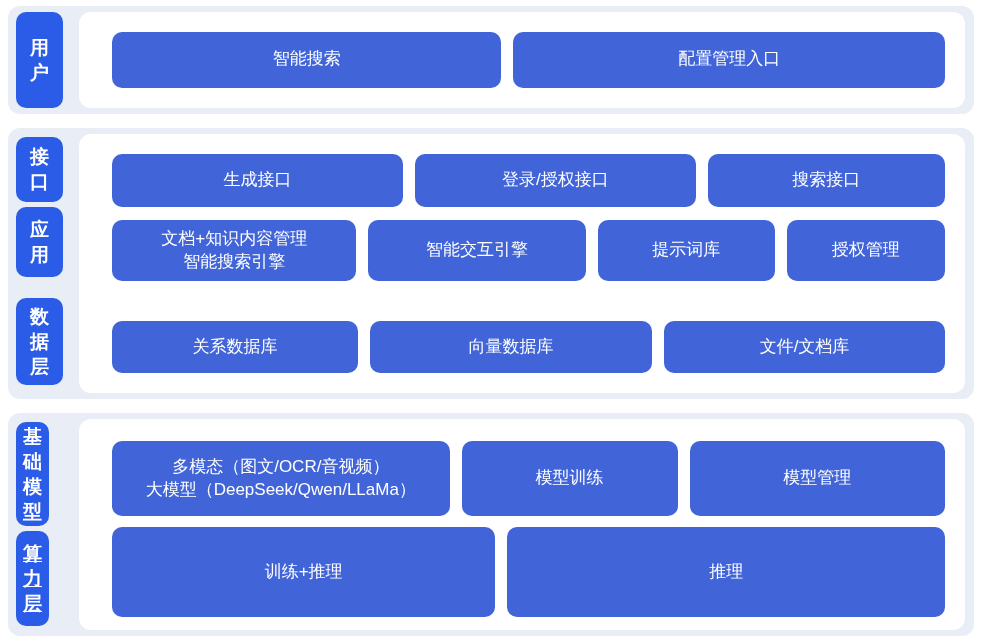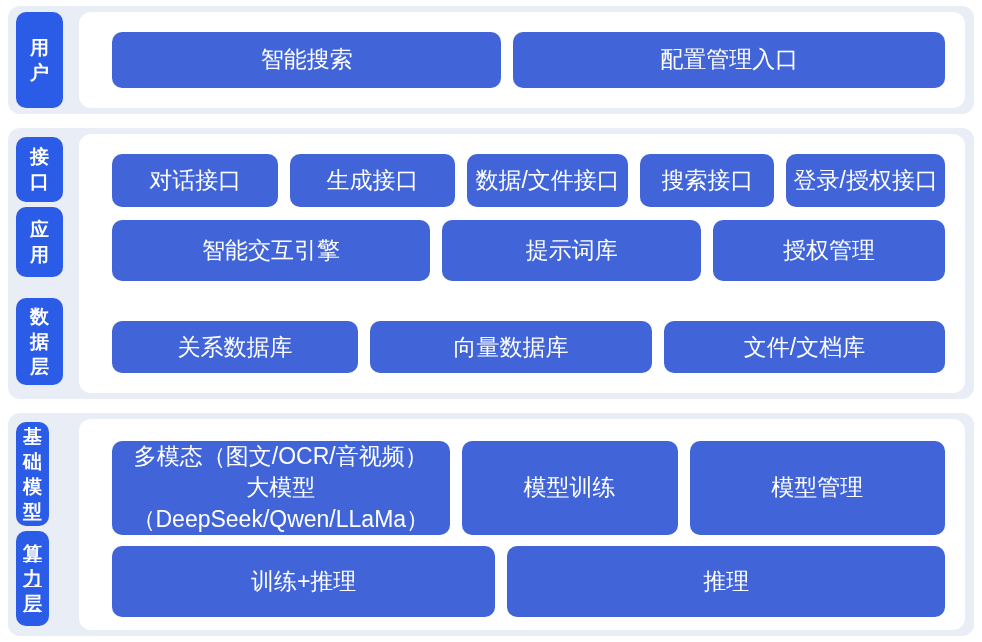--- a/index.html
+++ b/index.html
@@ -53,21 +53,21 @@
     padding: 16px 20px 16px 33px;
   }
   .row {
     display: flex;
     gap: 12px;
   }
   .block {
     background: #4165d8;
     border-radius: 10px;
     color: #ffffff;
-    font-size: 23px;
+    font-size: 17px;
     display: flex;
     align-items: center;
     justify-content: center;
     text-align: center;
     white-space: pre-line;
     line-height: 1.35;
   }
   
   .panel-user .card { justify-content: center; }
   .panel-user .row { height: 56px; }
@@ -116,27 +116,27 @@
     </div>
     <div class="side-label lbl-application">
       <span class="vtext">应用</span>
     </div>
     <div class="side-label lbl-data">
       <span class="vtext">数据层</span>
     </div>
   </div>
   <div class="card">
     <div class="row row-1">
-      <div class="block" style="flex:170">对话接口</div>
       <div class="block" style="flex:168">生成接口</div>
-      <div class="block" style="flex:165">数据/文件接口</div>
+      <div class="block" style="flex:162">登录/授权接口</div>
       <div class="block" style="flex:137">搜索接口</div>
-      <div class="block" style="flex:162">登录/授权接口</div>
     </div>
     <div class="row row-2">
+      <div class="block" style="flex:253">文档+知识内容管理
+智能搜索引擎</div>
       <div class="block" style="flex:225">智能交互引擎</div>
       <div class="block" style="flex:183">提示词库</div>
       <div class="block" style="flex:164">授权管理</div>
     </div>
     <div class="row row-3">
       <div class="block" style="flex:253">关系数据库</div>
       <div class="block" style="flex:290">向量数据库</div>
       <div class="block" style="flex:289">文件/文档库</div>
     </div>
   </div>

